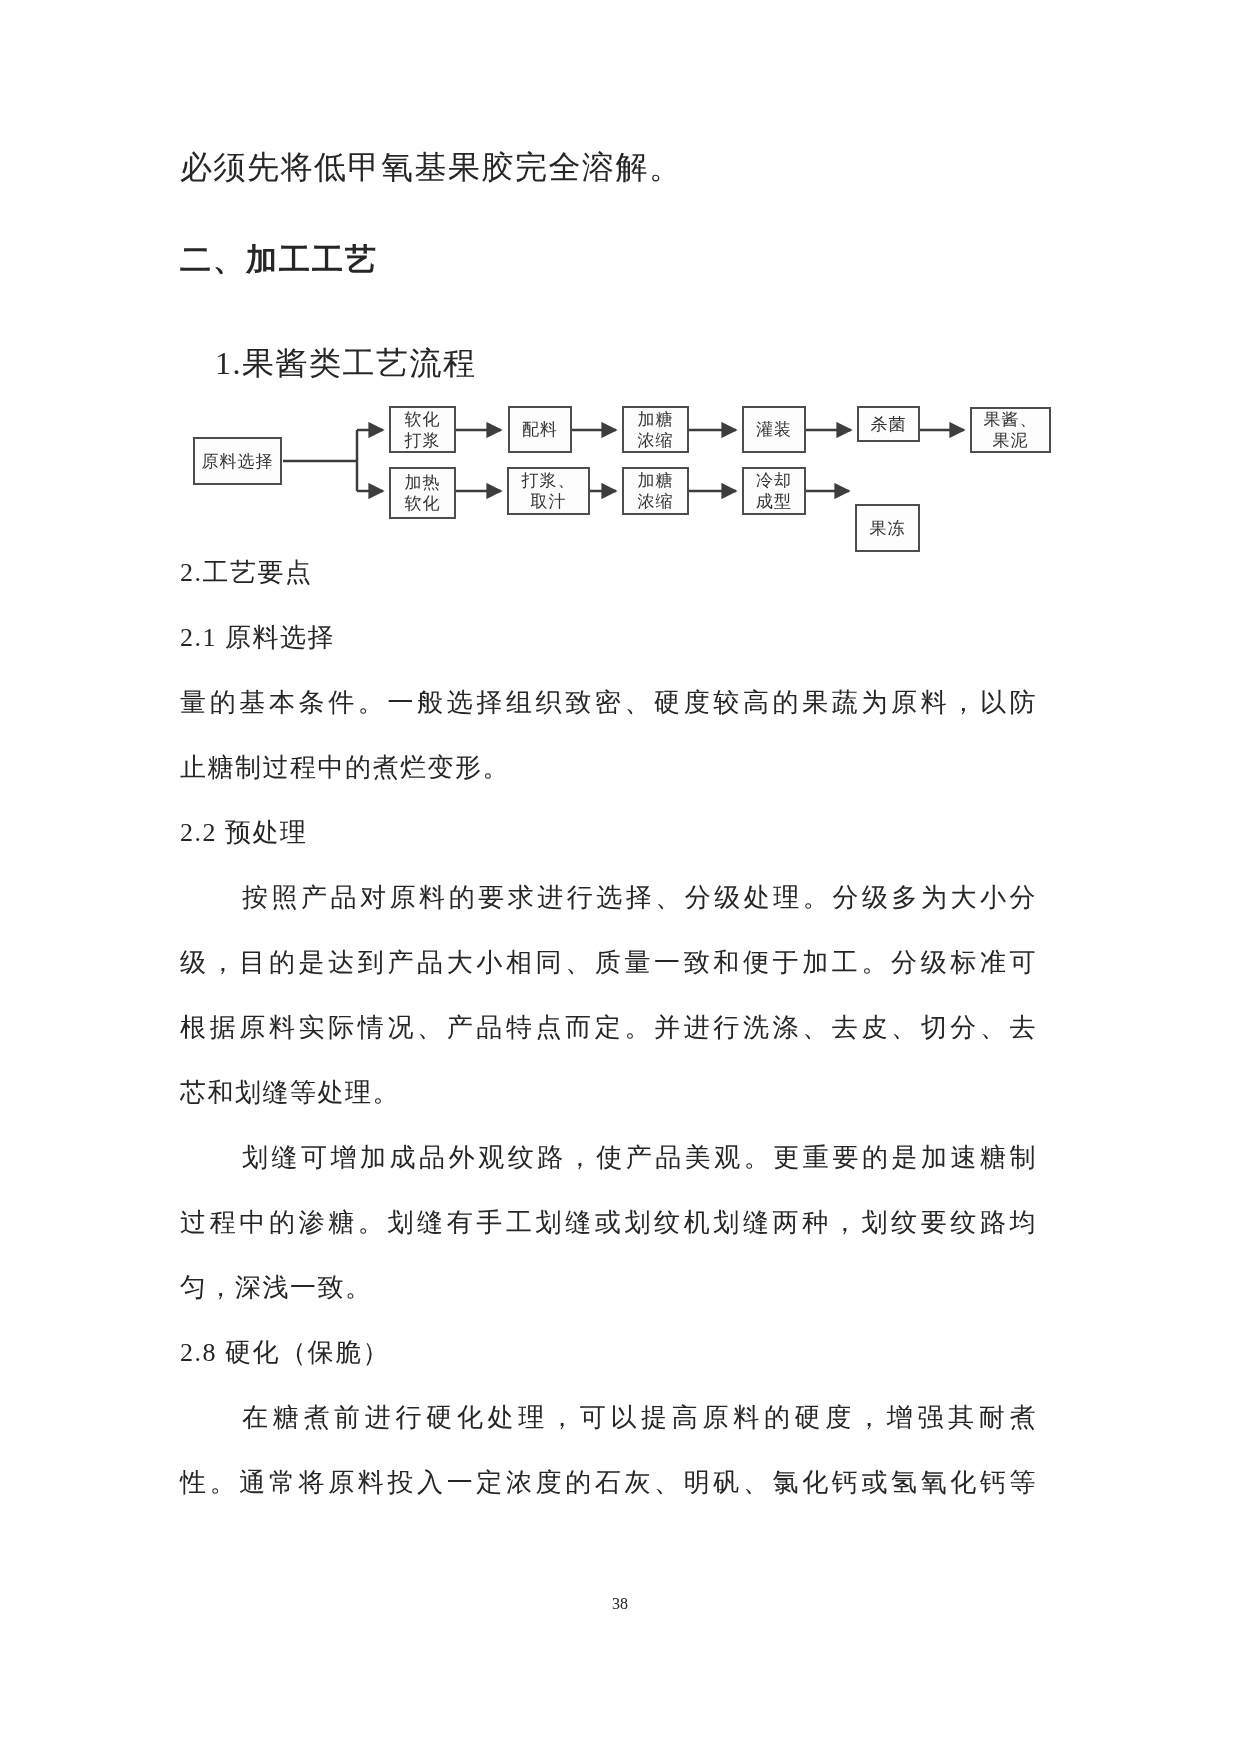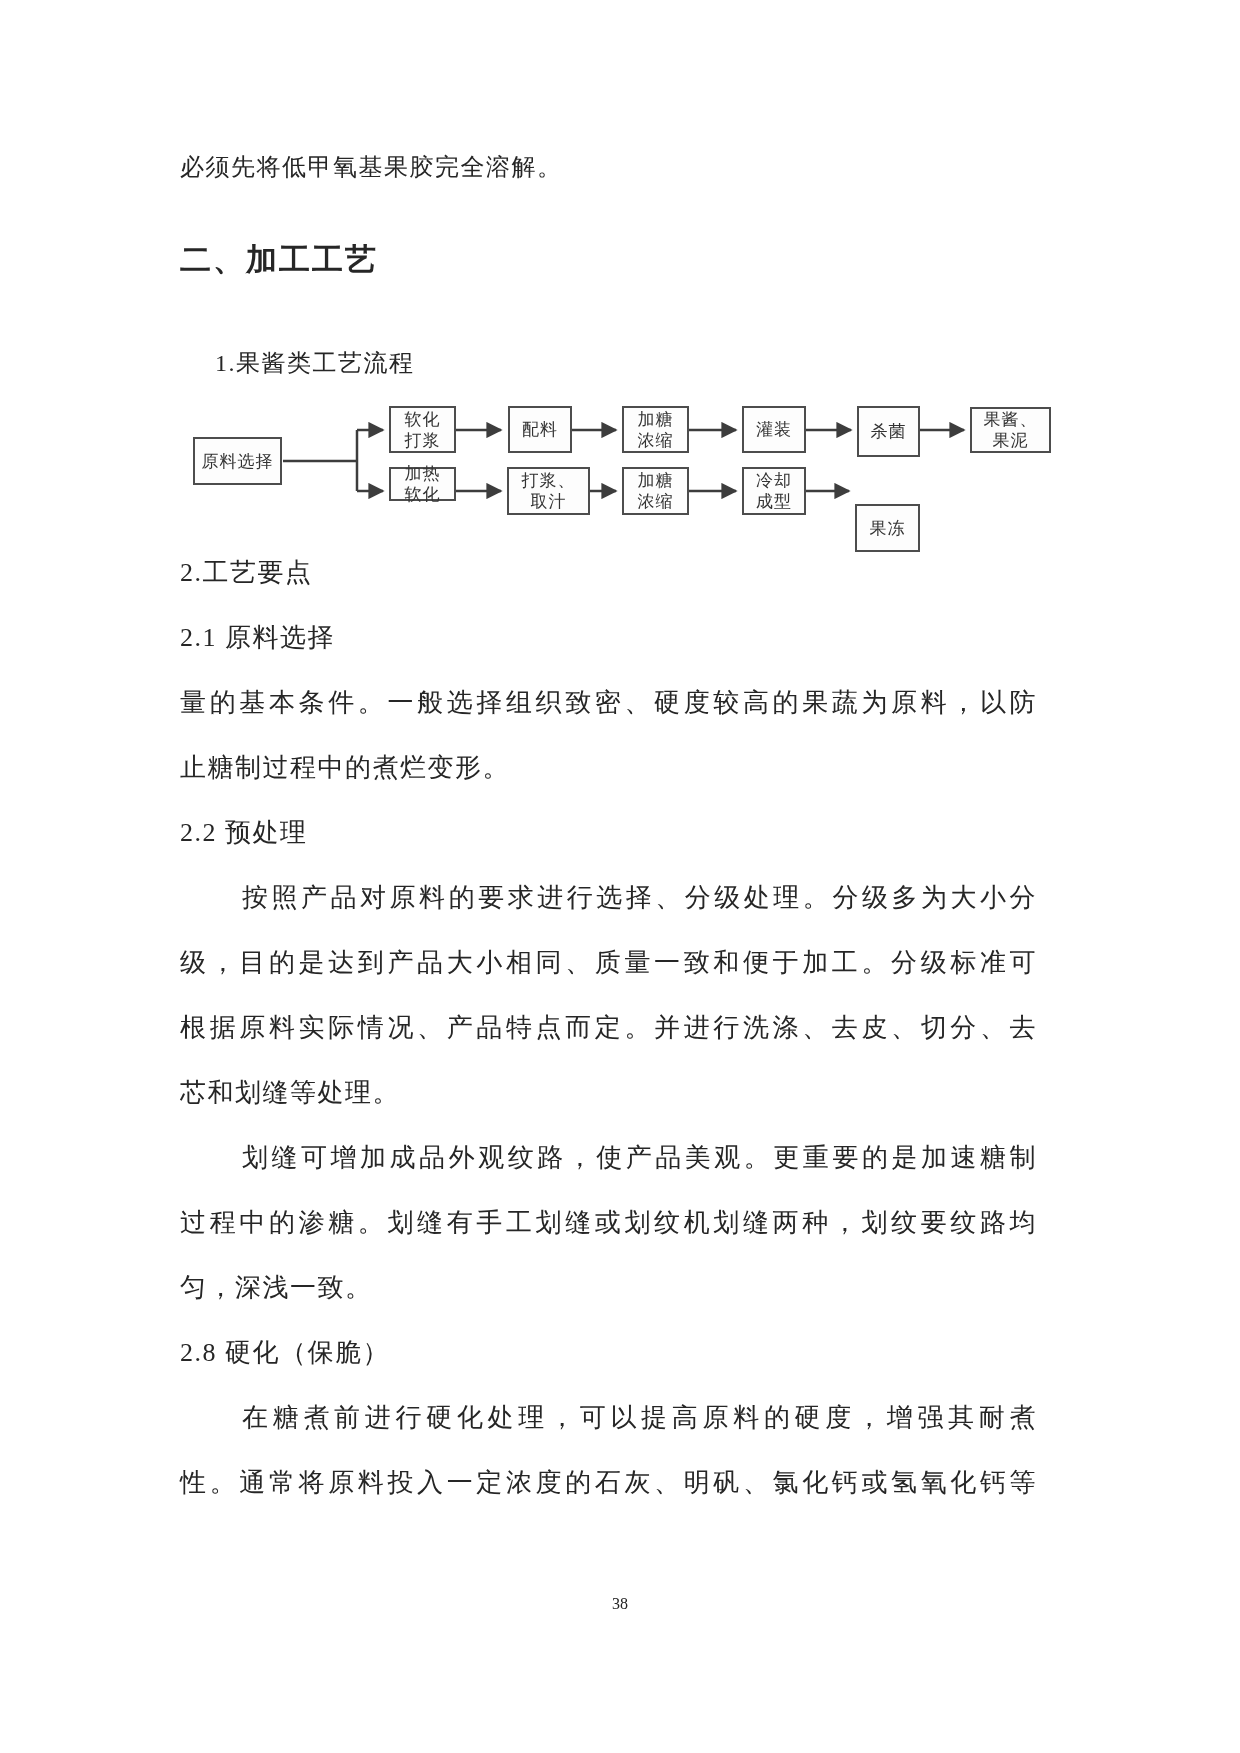--- a/index.html
+++ b/index.html
@@ -8,21 +8,21 @@
     width:1240px;height:1753px;
     margin:0 auto;
     background:#ffffff;
     font-family:"Liberation Serif","DejaVu Serif",serif;
     color:#262626;
     overflow:hidden;
   }
   .abs-line{
     position:absolute;
     left:180px;
-    font-size:24px;
+    font-size:32px;
     line-height:38px;
     letter-spacing:1.5px;
     white-space:nowrap;
   }
   .doc-heading{
     font-weight:bold;
     font-size:31px;
     letter-spacing:2px;
   }
   
@@ -110,25 +110,25 @@
     </svg>
 
     <div class="flow-box" style="left:193px;top:437px;width:89px;height:48px;">原料选择</div>
 
     <div class="flow-box" style="left:389px;top:406px;width:67px;height:47px;">软化
 打浆</div>
     <div class="flow-box" style="left:508px;top:406px;width:64px;height:47px;">配料</div>
     <div class="flow-box" style="left:622px;top:406px;width:67px;height:47px;">加糖
 浓缩</div>
     <div class="flow-box" style="left:742px;top:406px;width:64px;height:47px;">灌装</div>
-    <div class="flow-box" style="left:857px;top:406px;width:63px;height:51px;">杀菌</div>
+    <div class="flow-box" style="left:857px;top:406px;width:63px;height:36px;">杀菌</div>
     <div class="flow-box" style="left:970px;top:407px;width:81px;height:46px;">果酱、
 果泥</div>
 
-    <div class="flow-box" style="left:389px;top:467px;width:67px;height:34px;">加热
+    <div class="flow-box" style="left:389px;top:467px;width:67px;height:52px;">加热
 软化</div>
     <div class="flow-box" style="left:507px;top:467px;width:83px;height:48px;">打浆、
 取汁</div>
     <div class="flow-box" style="left:622px;top:467px;width:67px;height:48px;">加糖
 浓缩</div>
     <div class="flow-box" style="left:742px;top:467px;width:64px;height:48px;">冷却
 成型</div>
     <div class="flow-box" style="left:855px;top:467px;width:65px;height:48px;margin-top:37px;">果冻</div>
   </div>
 

